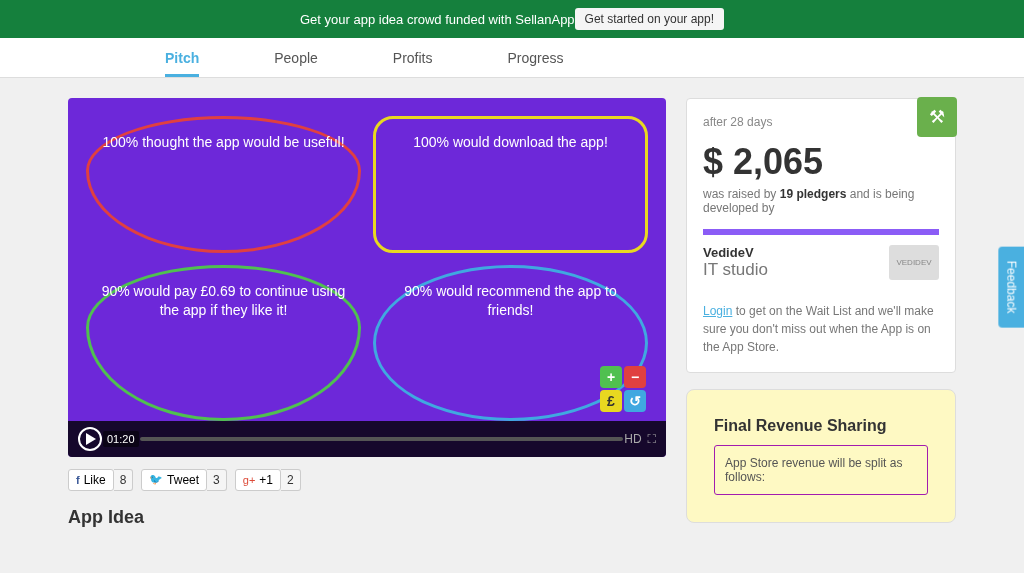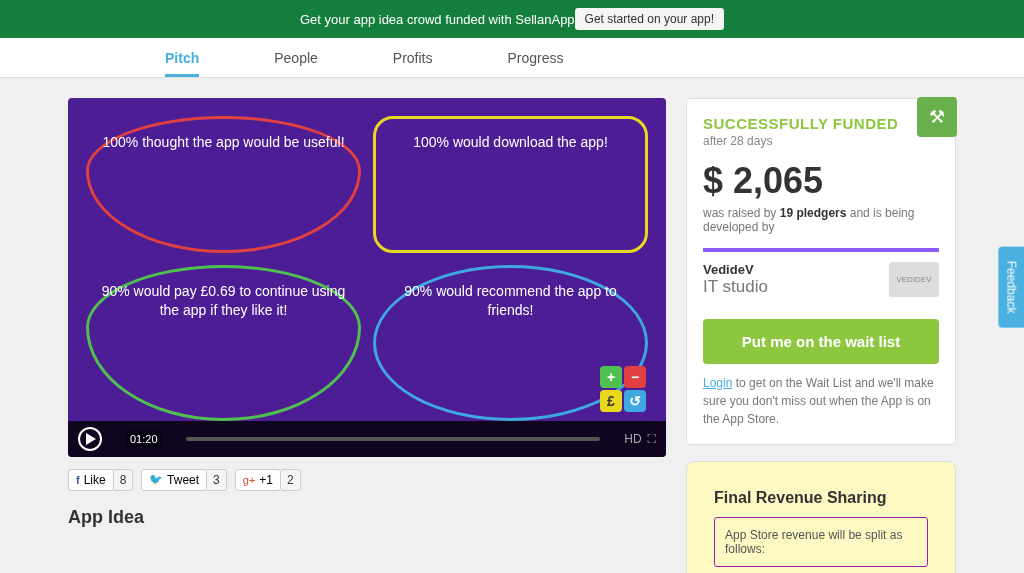--- a/index.html
+++ b/index.html
@@ -61,21 +61,21 @@
     }
 
     
     .left-col {
       flex: 1;
       min-width: 0;
     }
 
     
     .video-container {
-      background: #4c1d95;
+      background: #6d28d9;
       border-radius: 4px;
       overflow: hidden;
       position: relative;
       width: 100%;
       padding-bottom: 60%;
       margin-bottom: 12px;
     }
     .video-inner {
       position: absolute;
       top: 0; left: 0; right: 0; bottom: 0;
@@ -132,21 +132,21 @@
     .calc-btn.red-btn { background: #e04040; }
     .calc-btn.yellow-btn { background: #e8d820; color: #333; }
     .calc-btn.blue-btn { background: #40a8e0; }
 
     
     .video-controls {
       background: rgba(0,0,0,0.8);
       padding: 6px 10px;
       display: flex;
       align-items: center;
-      gap: 24px;
+      gap: 1px;
       width: 100%;
     }
     .play-btn {
       width: 24px;
       height: 24px;
       border: 2px solid white;
       border-radius: 50%;
       display: flex;
       align-items: center;
       justify-content: center;
@@ -284,21 +284,21 @@
       color: #777;
       margin-bottom: 14px;
     }
     .pledgers-text strong { color: #333; }
 
     .developer-row {
       display: flex;
       align-items: center;
       justify-content: space-between;
       padding: 10px 0;
-      border-top: 4px solid #8b5cf6;
+      border-top: 6px solid #8b5cf6;
       margin-bottom: 12px;
     }
     .dev-name {
       font-size: 13px;
       font-weight: bold;
       color: #333;
     }
     .dev-type {
       font-size: 17px;
       color: #777;
@@ -465,40 +465,38 @@
 
   </div>
 
   <div class="right-col">
 
     <div class="funding-card">
       <div class="wrench-badge">
         <span>⚒</span>
       </div>
 
-      <div class="funded-label">SUCCESSFULLY FUNDED</div>
       <div class="funded-sub">after 28 days</div>
 
       <div class="amount-display">$ 2,065</div>
 
       <div class="pledgers-text">
         <span>was raised by </span><strong>19 pledgers</strong><span> and is being developed by</span>
       </div>
 
       <div class="developer-row">
         <div>
           <div class="dev-name">VedideV</div>
           <div class="dev-type">IT studio</div>
         </div>
         <div class="dev-logo">
           <span style="font-size:8px;color:#888;">VEDIDEV</span>
         </div>
       </div>
 
-      <button class="waitlist-btn">Put me on the wait list</button>
 
       <div class="login-text">
         <span class="login-link">Login</span><span> to get on the Wait List and we'll make sure you don't miss out when the App is on the App Store.</span>
       </div>
     </div>
 
     <div class="revenue-card">
       <div class="revenue-title">Final Revenue Sharing</div>
       <div class="revenue-sub">App Store revenue will be split as follows:</div>
     </div>

